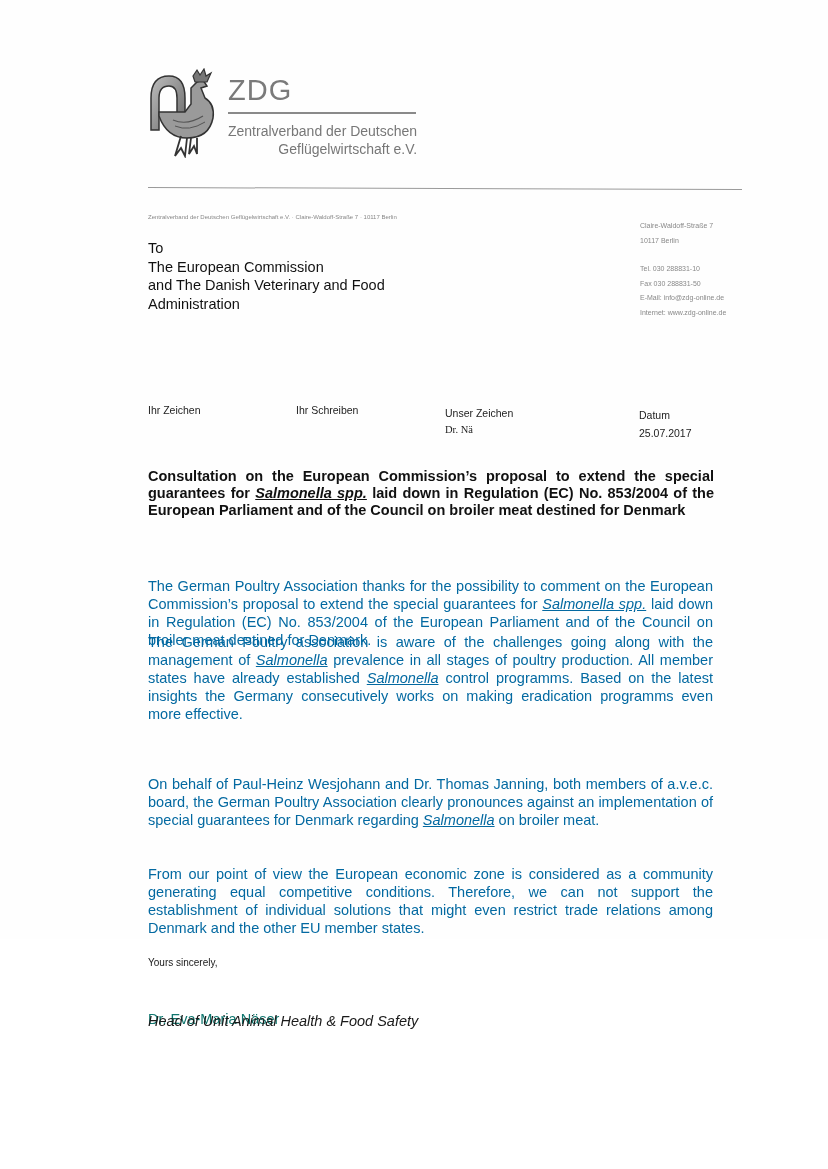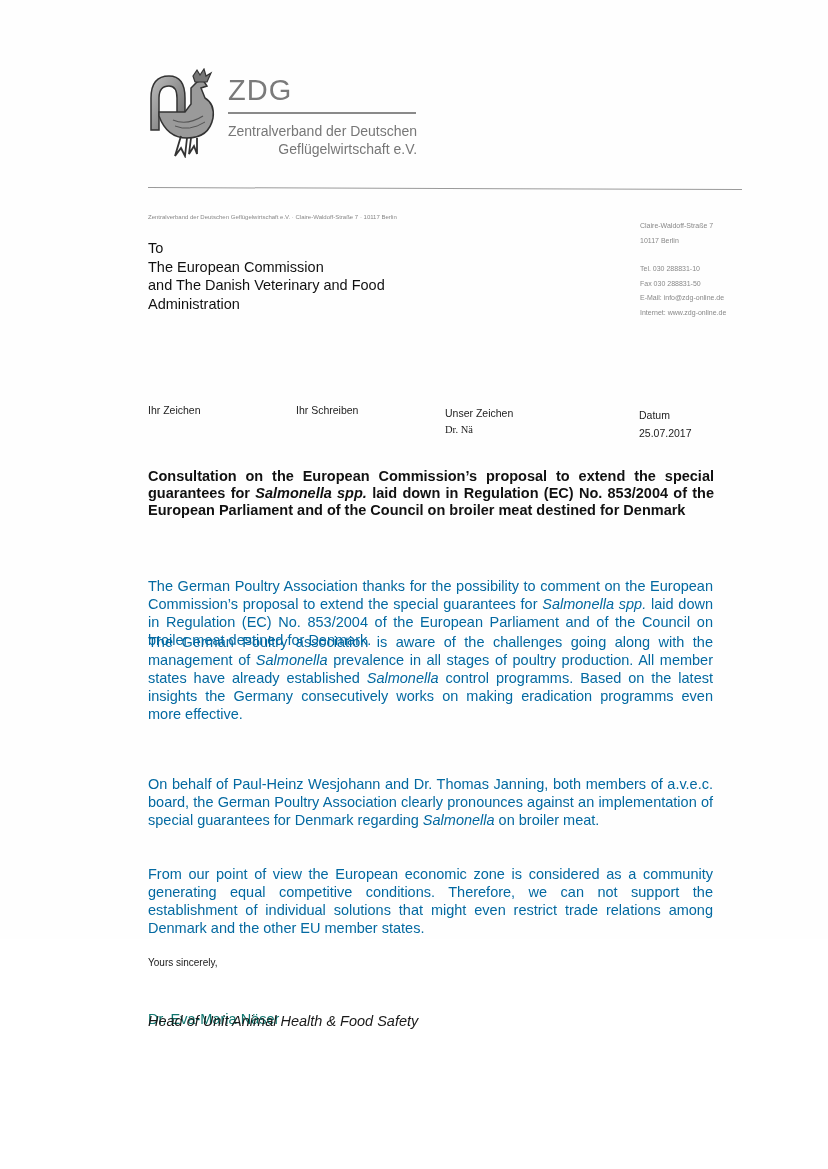--- a/index.html
+++ b/index.html
@@ -30,21 +30,21 @@
   .para { left: 148px; width: 565px; font-size: 14.5px; line-height: 18px; text-align: justify; color: #0369a1; }
   .p1 { top: 577px; }
   .p2 { top: 633px; }
   .p3 { top: 775px; }
   .p4 { top: 865px; }
 
   .closing { left: 148px; top: 957px; font-size: 10px; color: #1a1a1a; }
   .sig-name { left: 148px; top: 995px; font-size: 14.5px; color: #0f766e; margin-top: 16px; }
   .sig-title { left: 148px; top: 1013px; font-size: 14.5px; font-style: italic; color: #1a1a1a; }
 
-  i { font-style: italic; }
+  i { font-style: italic; text-decoration: underline; }
 </style>
 </head>
 <body>
 
 <div class="page">
 
   <div class="abs logo-icon">
     <svg width="76" height="90" viewBox="0 0 76 90">
       <defs>
         <linearGradient id="g1" x1="0" y1="0" x2="1" y2="1">

